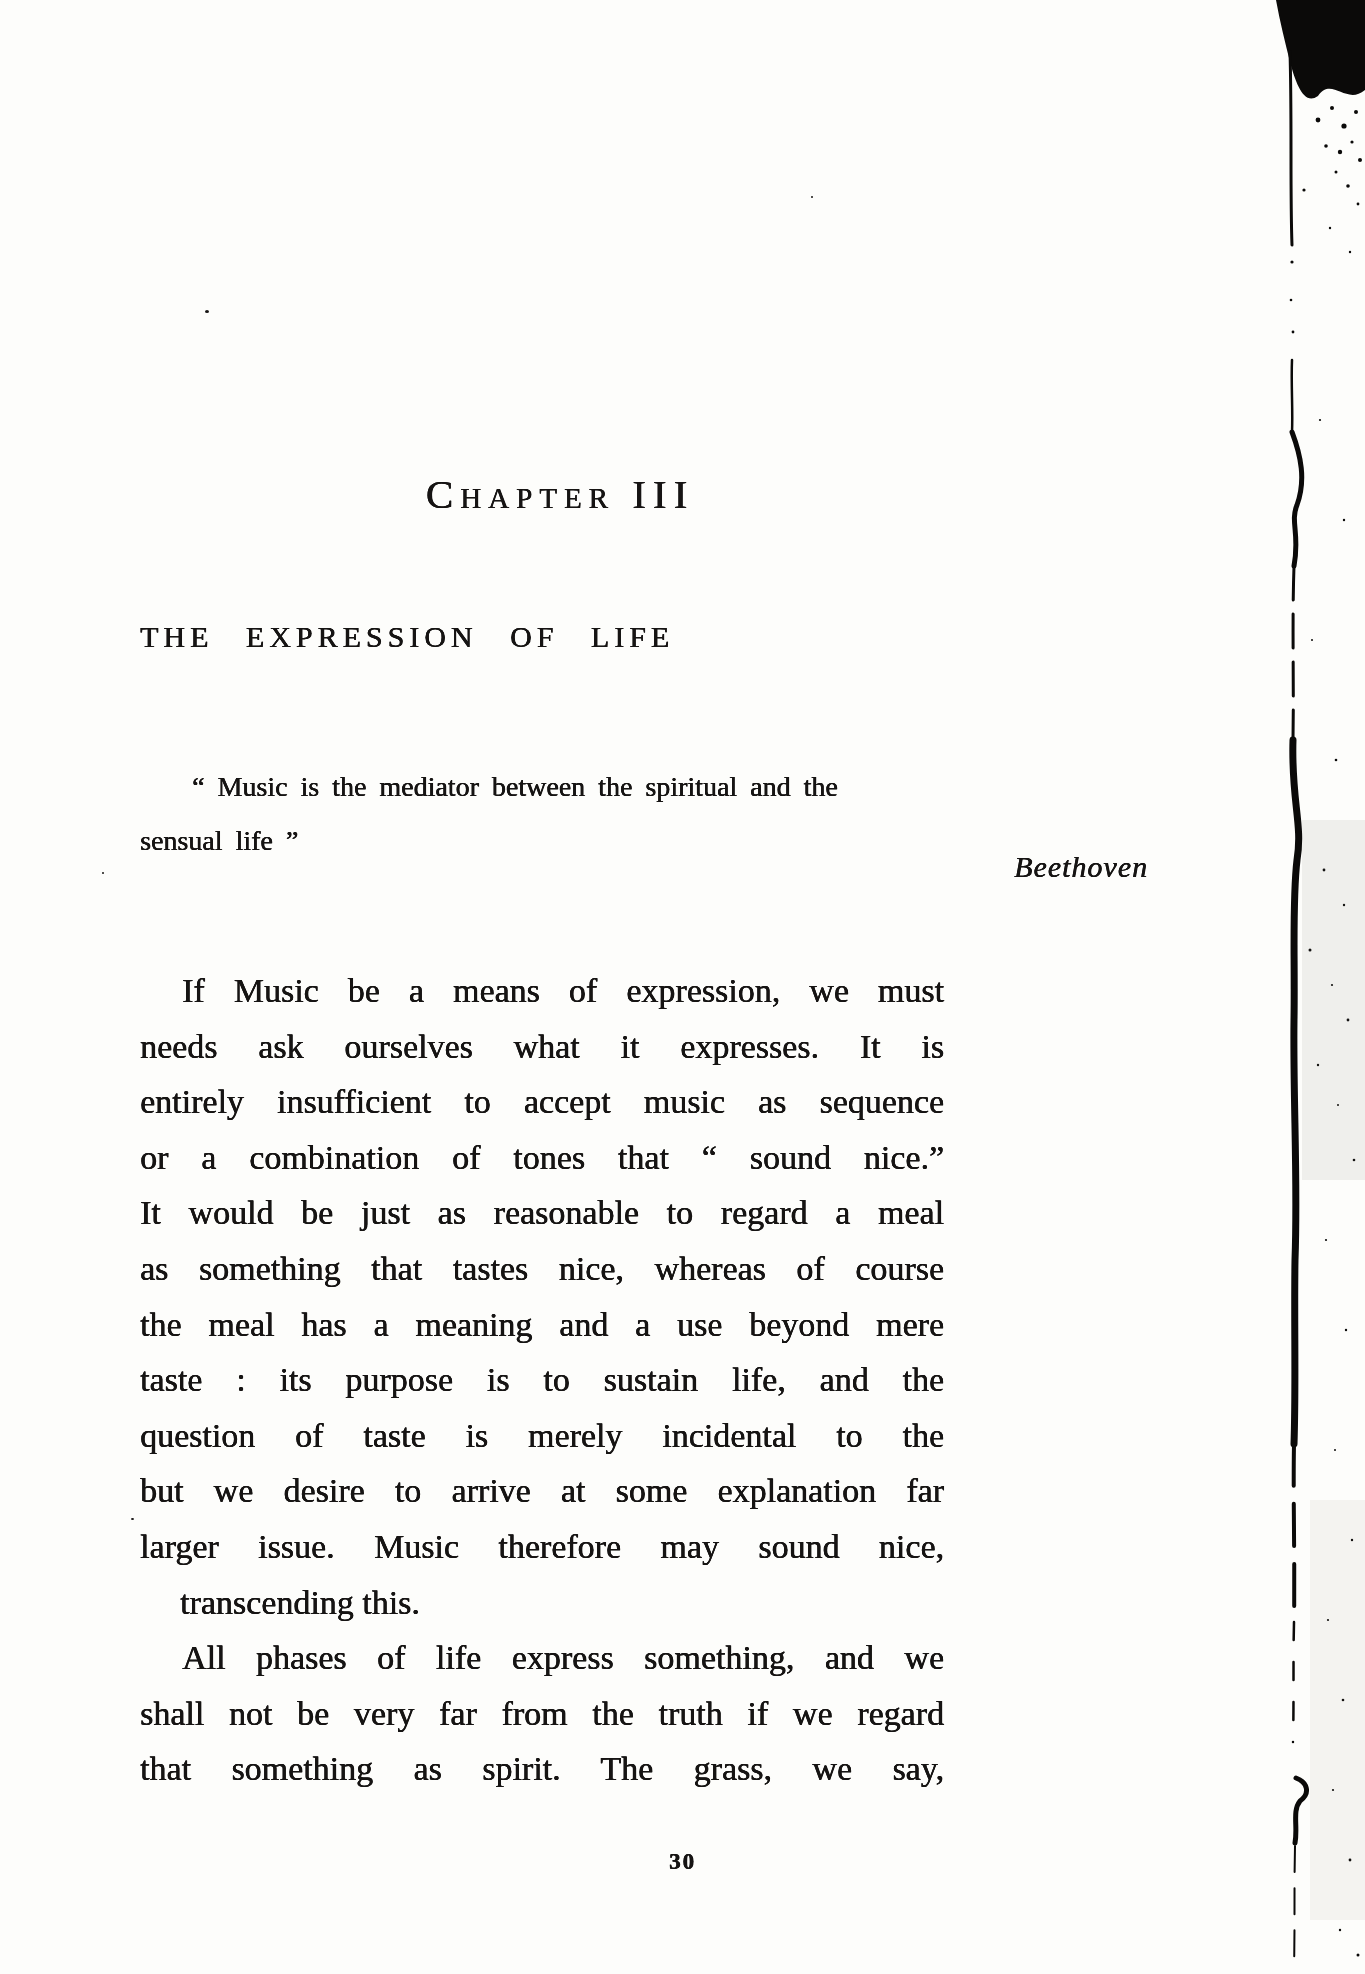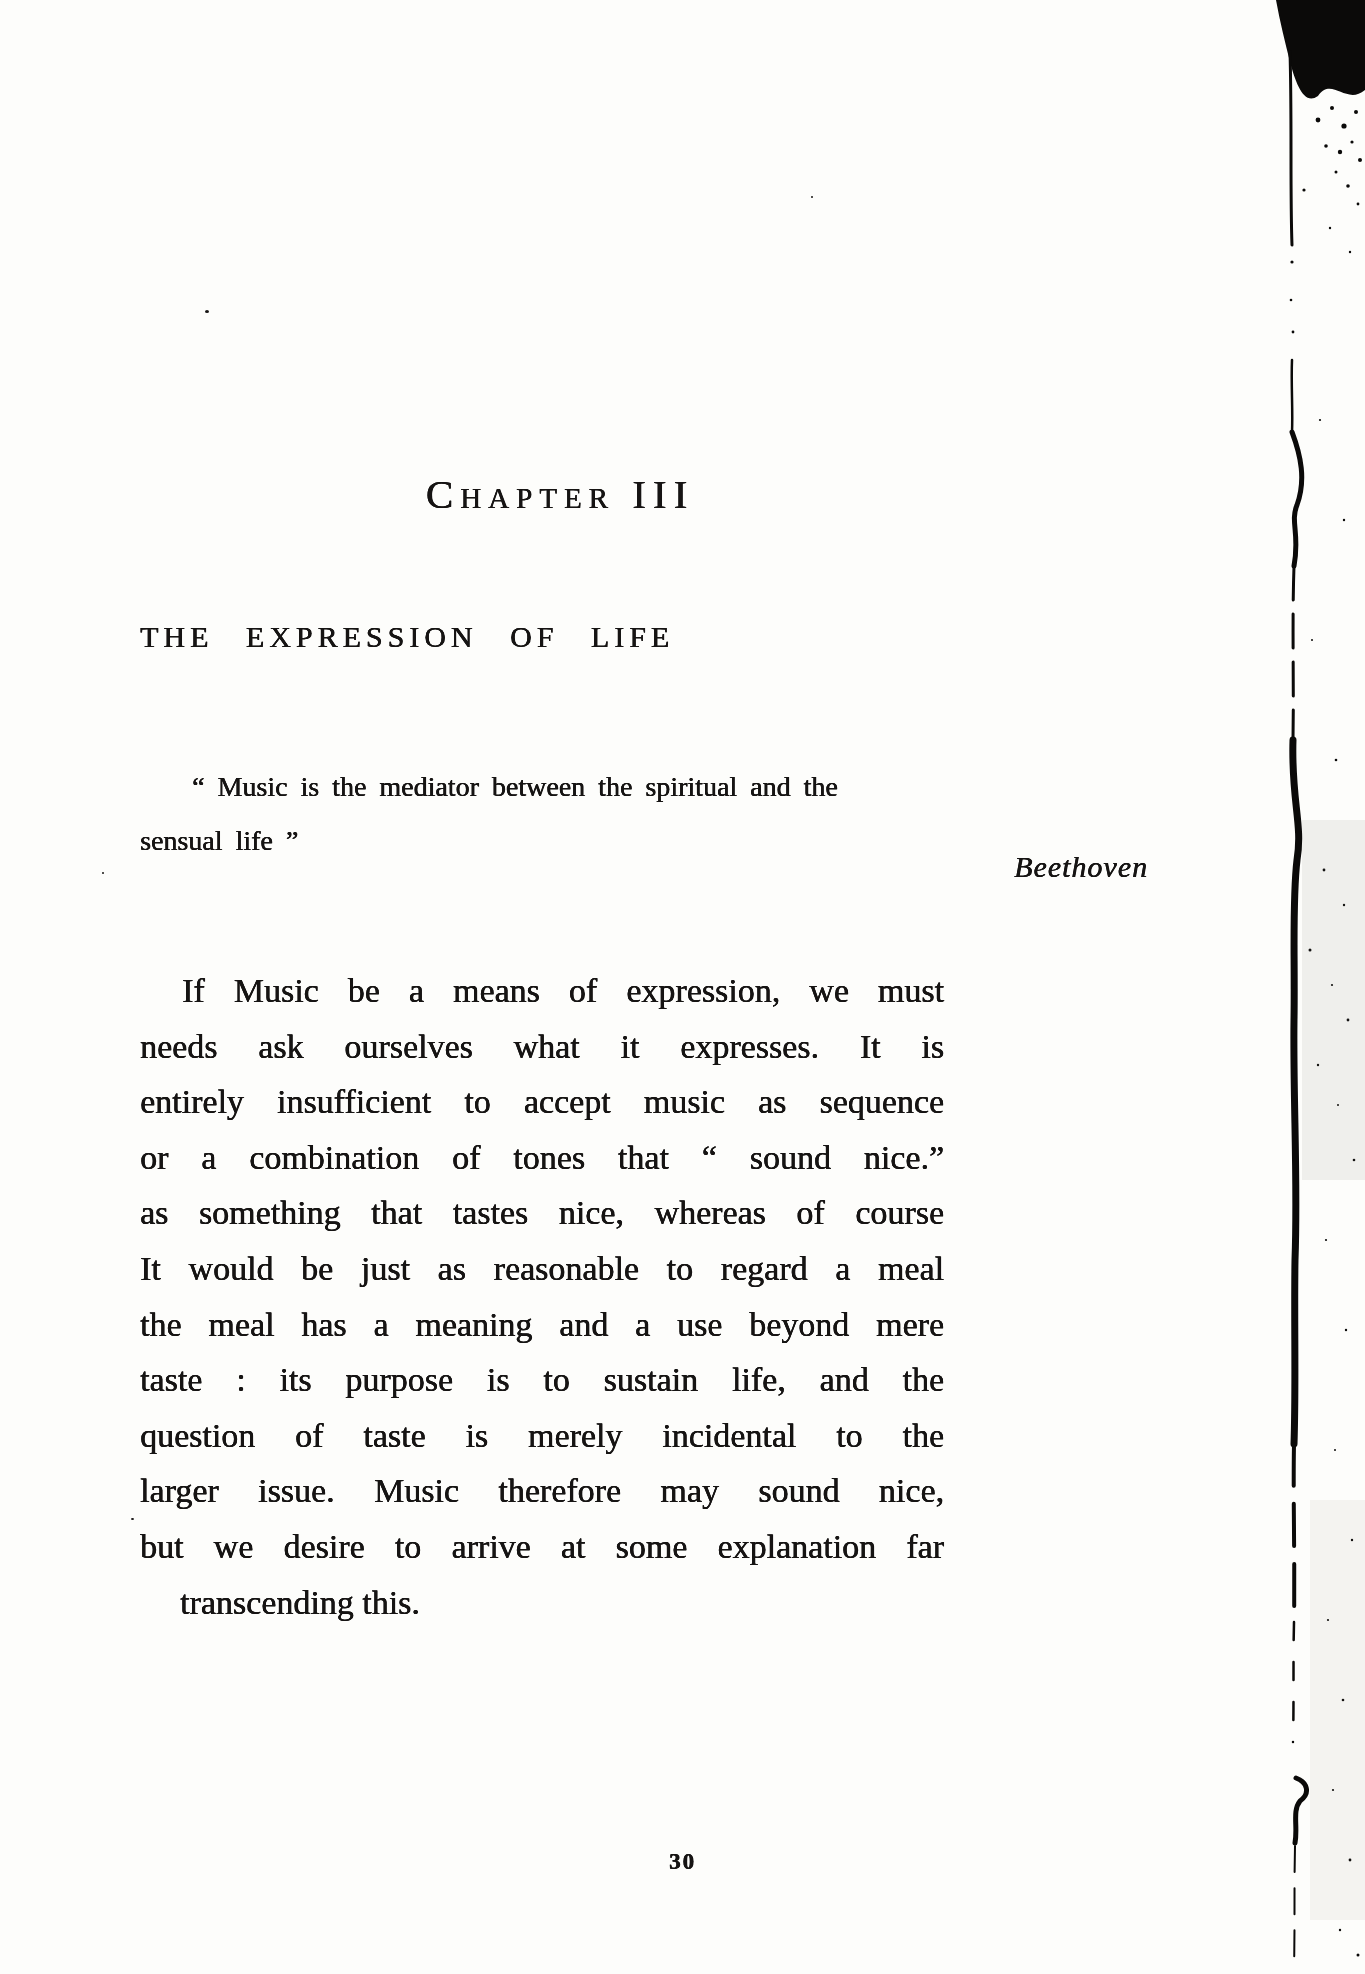--- a/index.html
+++ b/index.html
@@ -87,28 +87,33 @@
   </div>
 
   <div class="attribution txt">Beethoven</div>
 
   <div class="bodytext txt">
     <div>
       <div class="line indent">If Music be a means of expression, we must</div>
       <div class="line">needs ask ourselves what it expresses.  It is</div>
       <div class="line">entirely insufficient to accept music as sequence</div>
       <div class="line">or a combination of tones that “ sound nice.”</div>
+      <div class="line">It would be just as reasonable to regard a meal</div>
       <div class="line">as something that tastes nice, whereas of course</div>
-      <div class="line">It would be just as reasonable to regard a meal</div>
       <div class="line">the meal has a meaning and a use beyond mere</div>
       <div class="line">taste : its purpose is to sustain life, and the</div>
       <div class="line">question of taste is merely incidental to the</div>
+      <div class="line">but we desire to arrive at some explanation far</div>
       <div class="line">larger issue.   Music therefore may sound nice,</div>
-      <div class="line">but we desire to arrive at some explanation far</div>
       <div class="line no-just">transcending this.</div>
+    </div>
+    <div>
+      <div class="line indent">All phases of life express something, and we</div>
+      <div class="line">shall not be very far from the truth if we regard</div>
+      <div class="line">that something as spirit.  The grass, we say,</div>
     </div>
   </div>
 
   <div class="page-number txt">30</div>
 
   <div class="speck" style="left:205px;top:310px;width:4px;height:3px;"></div>
   <div class="speck" style="left:811px;top:196px;width:2px;height:2px;"></div>
   <div class="speck" style="left:131px;top:1518px;width:3px;height:2px;"></div>
   <div class="speck" style="left:102px;top:872px;width:2px;height:2px;"></div>
 

